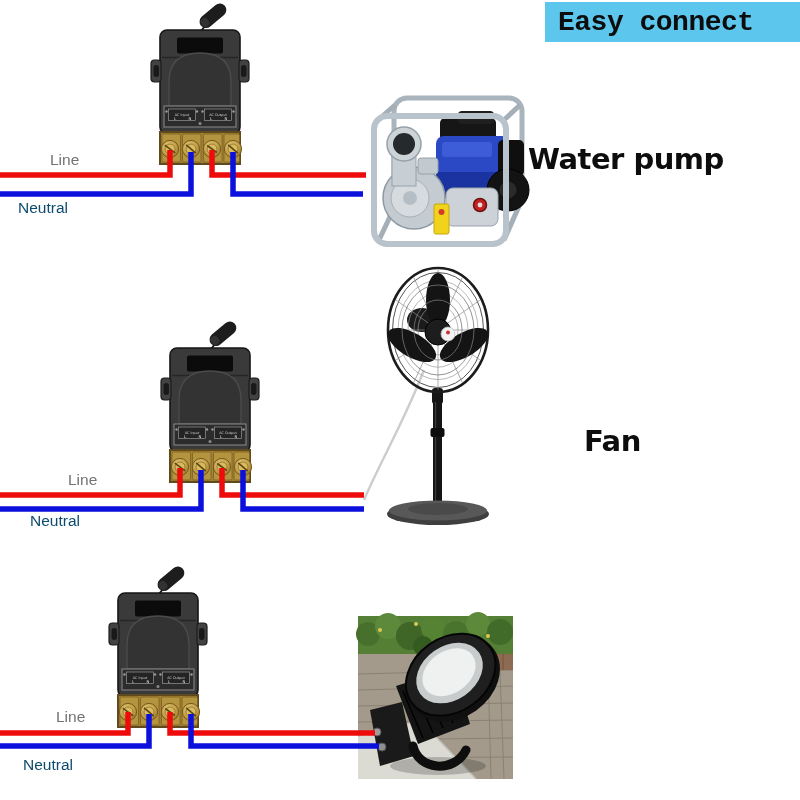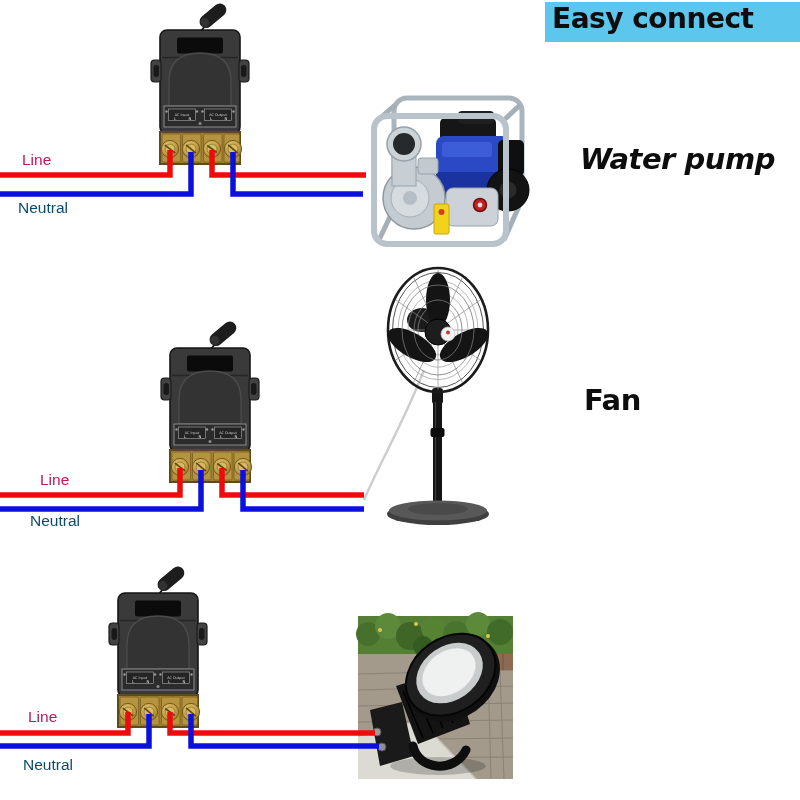--- a/index.html
+++ b/index.html
@@ -1,26 +1,26 @@
 <!DOCTYPE html>
 <html><head>
 <meta charset="utf-8">
 <style>
   html,body{margin:0;padding:0;background:#ffffff;}
   .canvas{position:relative;width:800px;height:800px;background:#ffffff;overflow:hidden;
           font-family:"DejaVu Sans","Liberation Sans",sans-serif;}
   .banner{position:absolute;left:545px;top:2px;width:255px;height:40px;background:#5cc6ec;
-          display:flex;align-items:flex-start;padding-left:7px;box-sizing:border-box;}
+          display:flex;align-items:center;padding-left:13px;box-sizing:border-box;font-family:Liberation Mono, monospace;}
   .banner span{font-size:28px;font-weight:bold;color:#0d0d0d;letter-spacing:-0.5px;}
   .appliance-label{position:absolute;font-size:29px;font-weight:bold;color:#0d0d0d;letter-spacing:-0.5px;white-space:nowrap;}
-  .label-pump{left:580px;top:142px;font-style:italic;}
-  .label-fan{left:584px;top:383px;}
+  .label-pump{left:528px;top:142px;}
+  .label-fan{left:584px;top:424px;}
   .label-spot{left:507px;top:679px;font-size:25px;}
   .wire-label{position:absolute;font-size:15.5px;font-family:"Liberation Sans",sans-serif;white-space:nowrap;}
-  .line-label{color:#be185d;}
+  .line-label{color:#737373;margin-left:28px;}
   .neutral-label{color:#0c4a6e;}
   .relay{position:absolute;width:100px;height:170px;overflow:visible;}
   .relay1{left:150px;top:0px;}
   .relay2{left:160px;top:318px;}
   .relay3{left:108px;top:563px;}
   .appliance{position:absolute;overflow:visible;}
   .pump{left:362px;top:92px;width:186px;height:162px;}
   .fan{left:360px;top:262px;width:164px;height:272px;}
   .spot{left:358px;top:616px;width:155px;height:163px;}
   .wires{position:absolute;left:0;top:0;width:800px;height:800px;pointer-events:none;}

